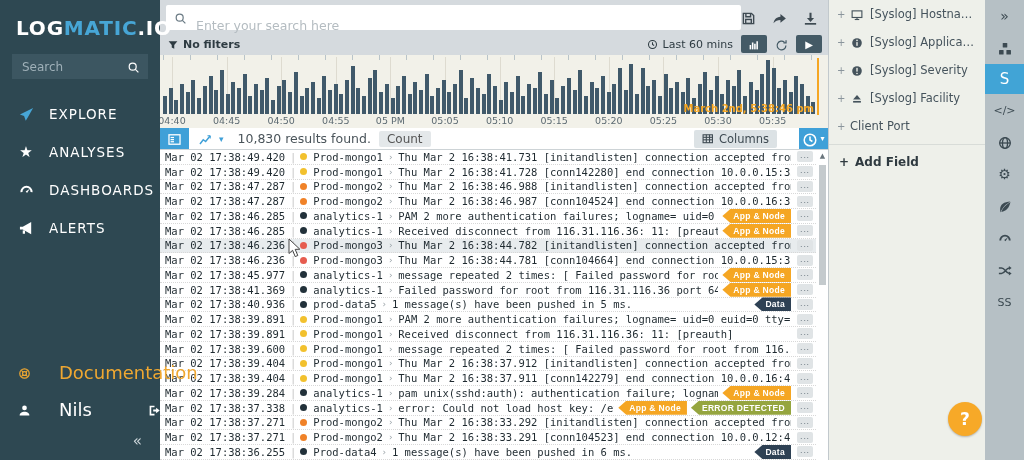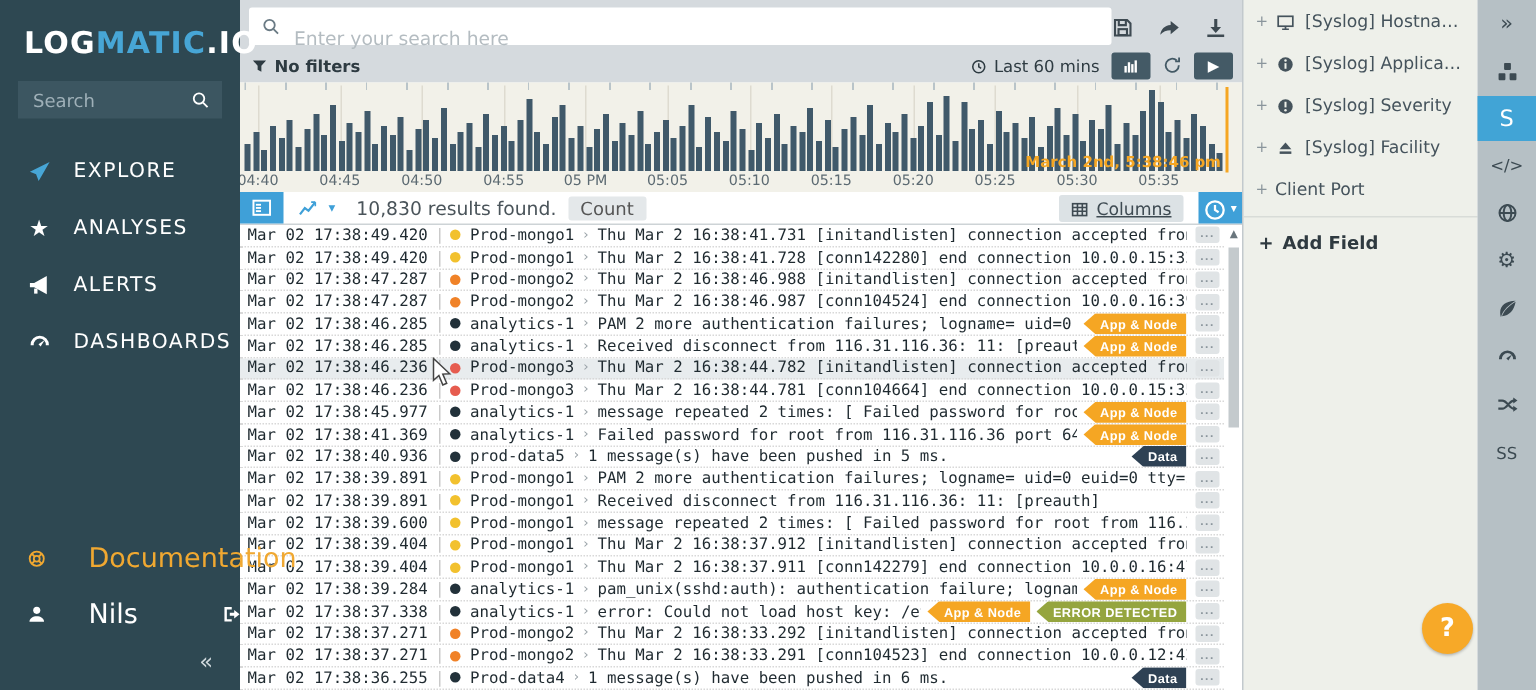--- a/index.html
+++ b/index.html
@@ -57,22 +57,22 @@
   .cursor-label{position:absolute;right:14px;bottom:14px;color:#f5a623;font-size:10px;font-weight:bold;white-space:nowrap;}
   
   .results-bar{position:absolute;left:0;top:128px;width:668px;height:22px;background:#fff;border-bottom:1px solid #cdd3d6;box-sizing:border-box;display:flex;align-items:stretch;}
   .toggle-btn{width:29px;background:#3fa0d8;color:#fff;display:flex;align-items:center;justify-content:center;cursor:pointer;flex:none;}
   .toggle-btn .ic{font-size:13px;}
   .results-inner{flex:1;display:flex;align-items:center;padding-left:10px;min-width:0;}
   .chart-pick{color:#3fa0d8;font-size:13px;display:flex;align-items:center;gap:7px;cursor:pointer;}
   .chart-pick .caret{font-size:9px;}
   .results-text{margin-left:14px;font-size:12.5px;color:#4a545a;white-space:nowrap;}
   .count-chip{margin-left:8px;background:#e4e8ea;color:#555;font-size:12px;padding:1px 8px;border-radius:2px;cursor:pointer;text-align:center;}
-  .columns-btn{margin-left:auto;margin-right:10px;align-self:center;display:flex;align-items:center;gap:5px;
-               background:#dce2e5;color:#3e4a52;font-size:11.5px;padding:2px 8px;border-radius:2px;cursor:pointer;text-decoration:underline;}
+  .columns-btn{margin-left:auto;margin-right:22px;align-self:center;display:flex;align-items:center;gap:5px;
+               background:#dce2e5;color:#3e4a52;font-size:11.5px;padding:2px 8px;border-radius:2px;cursor:pointer;}
   .history-btn{width:29px;background:#3fa0d8;color:#fff;display:flex;align-items:center;justify-content:center;gap:2px;cursor:pointer;flex:none;}
   .history-btn .caret{font-size:8px;}
   
   .log-area{position:absolute;left:0;top:150px;width:668px;bottom:0;background:#fff;}
   .rows{position:absolute;left:0;right:12px;top:0;bottom:0;overflow:hidden;}
   .log-row{display:flex;align-items:center;height:14.76px;box-sizing:border-box;padding-left:5px;
            border-bottom:1px dotted #d8d8d8;font:10.5px "DejaVu Sans Mono","Liberation Mono",monospace;color:#1f2a30;cursor:pointer;}
   .log-row.highlight{background:#e8ecee;}
   .log-row .t{width:121px;flex:none;}
   .log-row .sep{color:#c6c6c6;margin:0 4px;flex:none;}
@@ -126,31 +126,31 @@
             <path d="M15 1 L1 8 l4.4 1.7 L7.2 14.6 l2.1-3.5 L15 1z"></path>
           </svg></span>
         <span>EXPLORE</span>
       </div>
       <div class="nav-item">
         <span class="ic">★</span>
         <span>ANALYSES</span>
       </div>
       <div class="nav-item">
         <span class="ic"><svg width="1em" height="1em" viewBox="0 0 16 16" fill="currentColor">
+            <path d="M8 3a6.5 6.5 0 0 0-6.5 6.8l2.2-.1A4.4 4.4 0 0 1 8 5a4.4 4.4 0 0 1 4.3 4.7l2.2.1A6.5 6.5 0 0 0 8 3z"></path>
+            <path d="M8.6 10.6 11.5 6l-4.4 3z"></path>
+          </svg></span>
+        <span>DASHBOARDS</span>
+      </div>
+      <div class="nav-item">
+        <span class="ic"><svg width="1em" height="1em" viewBox="0 0 16 16" fill="currentColor">
             <path d="M1 6h3l9-5v13l-9-5H1z"></path>
             <rect x="4" y="10" width="2.4" height="3.6"></rect>
           </svg></span>
         <span>ALERTS</span>
-      </div>
-      <div class="nav-item">
-        <span class="ic"><svg width="1em" height="1em" viewBox="0 0 16 16" fill="currentColor">
-            <path d="M8 3a6.5 6.5 0 0 0-6.5 6.8l2.2-.1A4.4 4.4 0 0 1 8 5a4.4 4.4 0 0 1 4.3 4.7l2.2.1A6.5 6.5 0 0 0 8 3z"></path>
-            <path d="M8.6 10.6 11.5 6l-4.4 3z"></path>
-          </svg></span>
-        <span>DASHBOARDS</span>
       </div>
     </div>
   <div class="side-footer">
     <div id="foot-list">
         <div class="foot-item">
           <span class="ic" style="color: rgb(240, 168, 49);"><svg width="1em" height="1em" viewBox="0 0 16 16" fill="none" stroke="currentColor" stroke-width="1.5">
               <circle cx="8" cy="8" r="5.8"></circle>
               <circle cx="8" cy="8" r="2.4"></circle>
               <line x1="4.1" y1="4.1" x2="6.3" y2="6.3"></line>
               <line x1="11.9" y1="4.1" x2="9.7" y2="6.3"></line>

